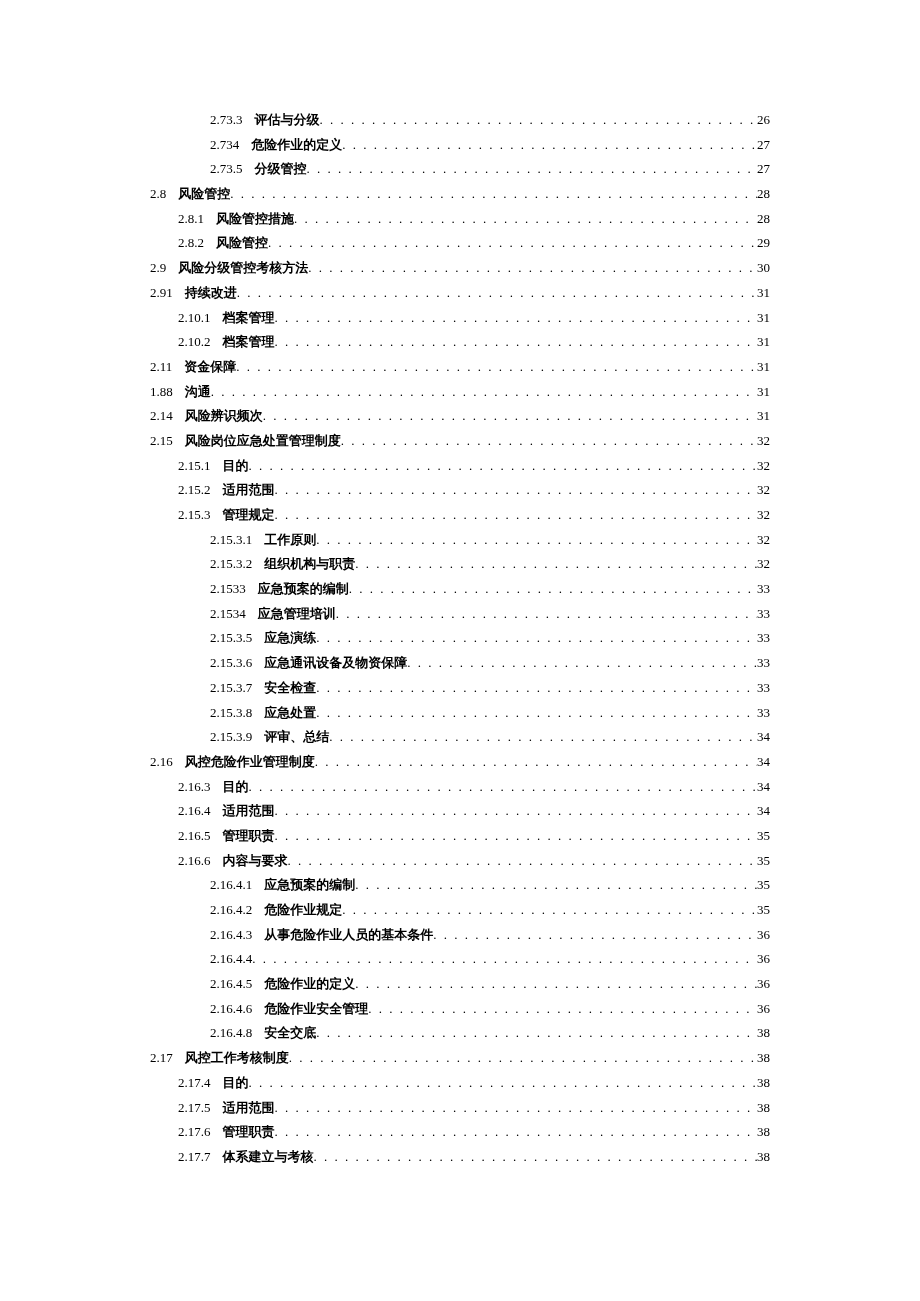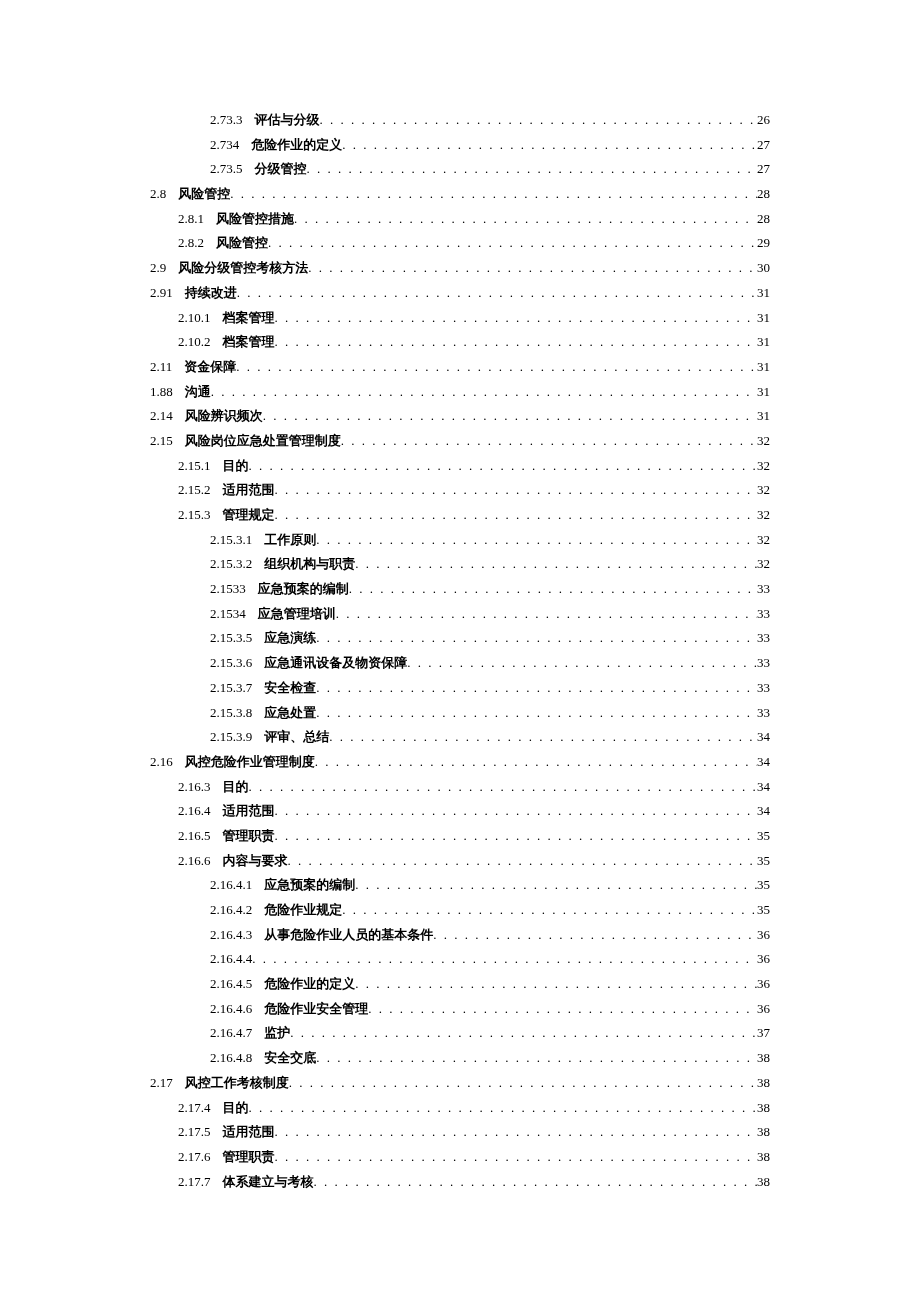--- a/index.html
+++ b/index.html
@@ -271,26 +271,20 @@
         <span class="toc-dots"></span>
         <span class="toc-page">36</span>
       </div>
       <div class="toc-line lvl2">
         <span class="toc-num">2.16.4.6</span>
         <span class="toc-title">危险作业安全管理</span>
         <span class="toc-dots"></span>
         <span class="toc-page">36</span>
       </div>
       <div class="toc-line lvl2">
-        <span class="toc-num">2.16.4.7</span>
-        <span class="toc-title">监护</span>
-        <span class="toc-dots"></span>
-        <span class="toc-page">37</span>
-      </div>
-      <div class="toc-line lvl2">
         <span class="toc-num">2.16.4.8</span>
         <span class="toc-title">安全交底</span>
         <span class="toc-dots"></span>
         <span class="toc-page">38</span>
       </div>
       <div class="toc-line lvl0">
         <span class="toc-num">2.17</span>
         <span class="toc-title">风控工作考核制度</span>
         <span class="toc-dots"></span>
         <span class="toc-page">38</span>

